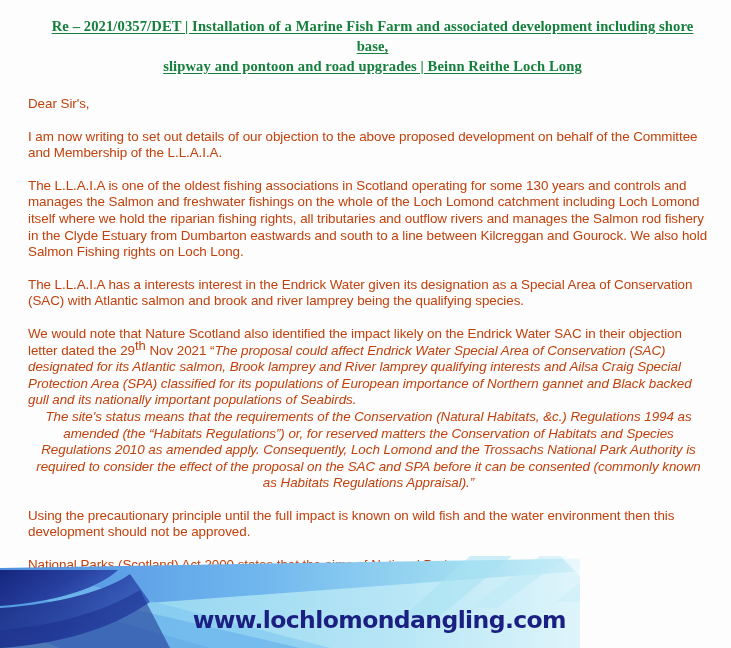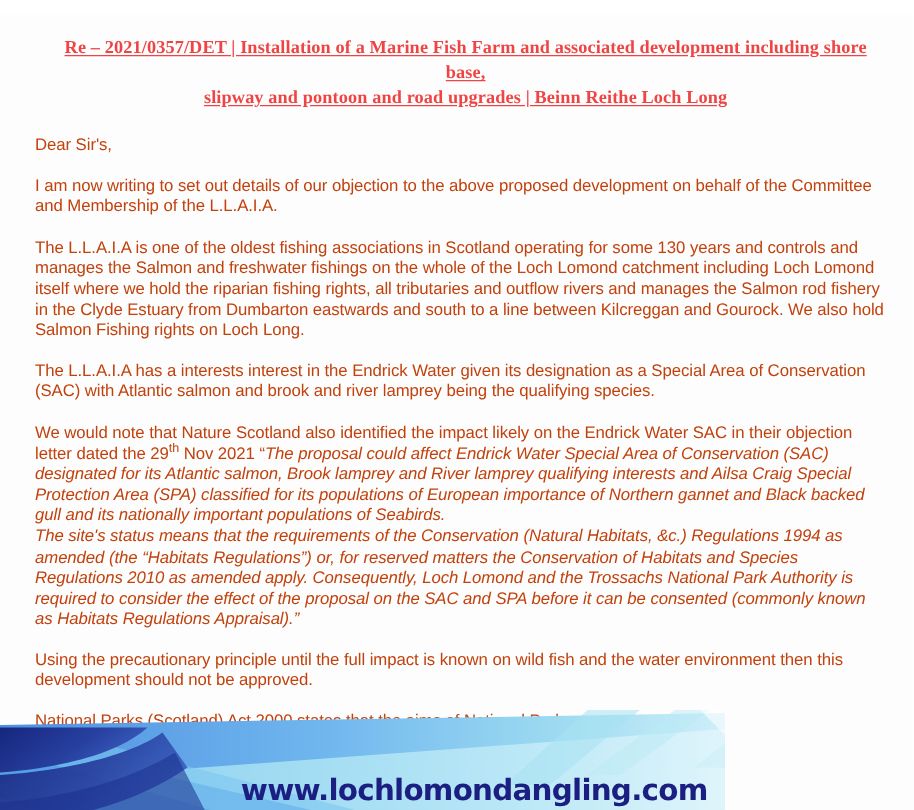--- a/index.html
+++ b/index.html
@@ -25,24 +25,23 @@
 
   
   .letter-heading {
     font-family: "Liberation Serif", serif;
     font-weight: bold;
     font-size: 14.6px;
     line-height: 20px;
     text-align: center;
     text-decoration: underline;
     text-underline-offset: 2px;
-    color: #ef4444;
+    color: #15803d;
     padding: 16px 22px 0 36px;
     letter-spacing: 0.1px;
-    margin-top: 12px;
   }
   .heading-line2 {
     display: block;
   }
 
   
   .body-area {
     padding: 0 22px 0 28px;
     margin-top: 20px;
   }
@@ -51,26 +50,27 @@
     line-height: 16.6px;
     margin: 0 0 16px 0;
     color: #c2410c;
     letter-spacing: -0.05px;
   }
   p.tight {
     margin-bottom: 0;
   }
   p.quote-cont {
     margin-top: 0;
+    text-align: center;
   }
   .italic {
     font-style: italic;
   }
   .sup {
-    font-size: 10px;
+    font-size: 13px;
     vertical-align: super;
     line-height: 0;
   }
   .list-line {
     display: block;
   }
 
   
   .footer-graphic {
     position: absolute;

